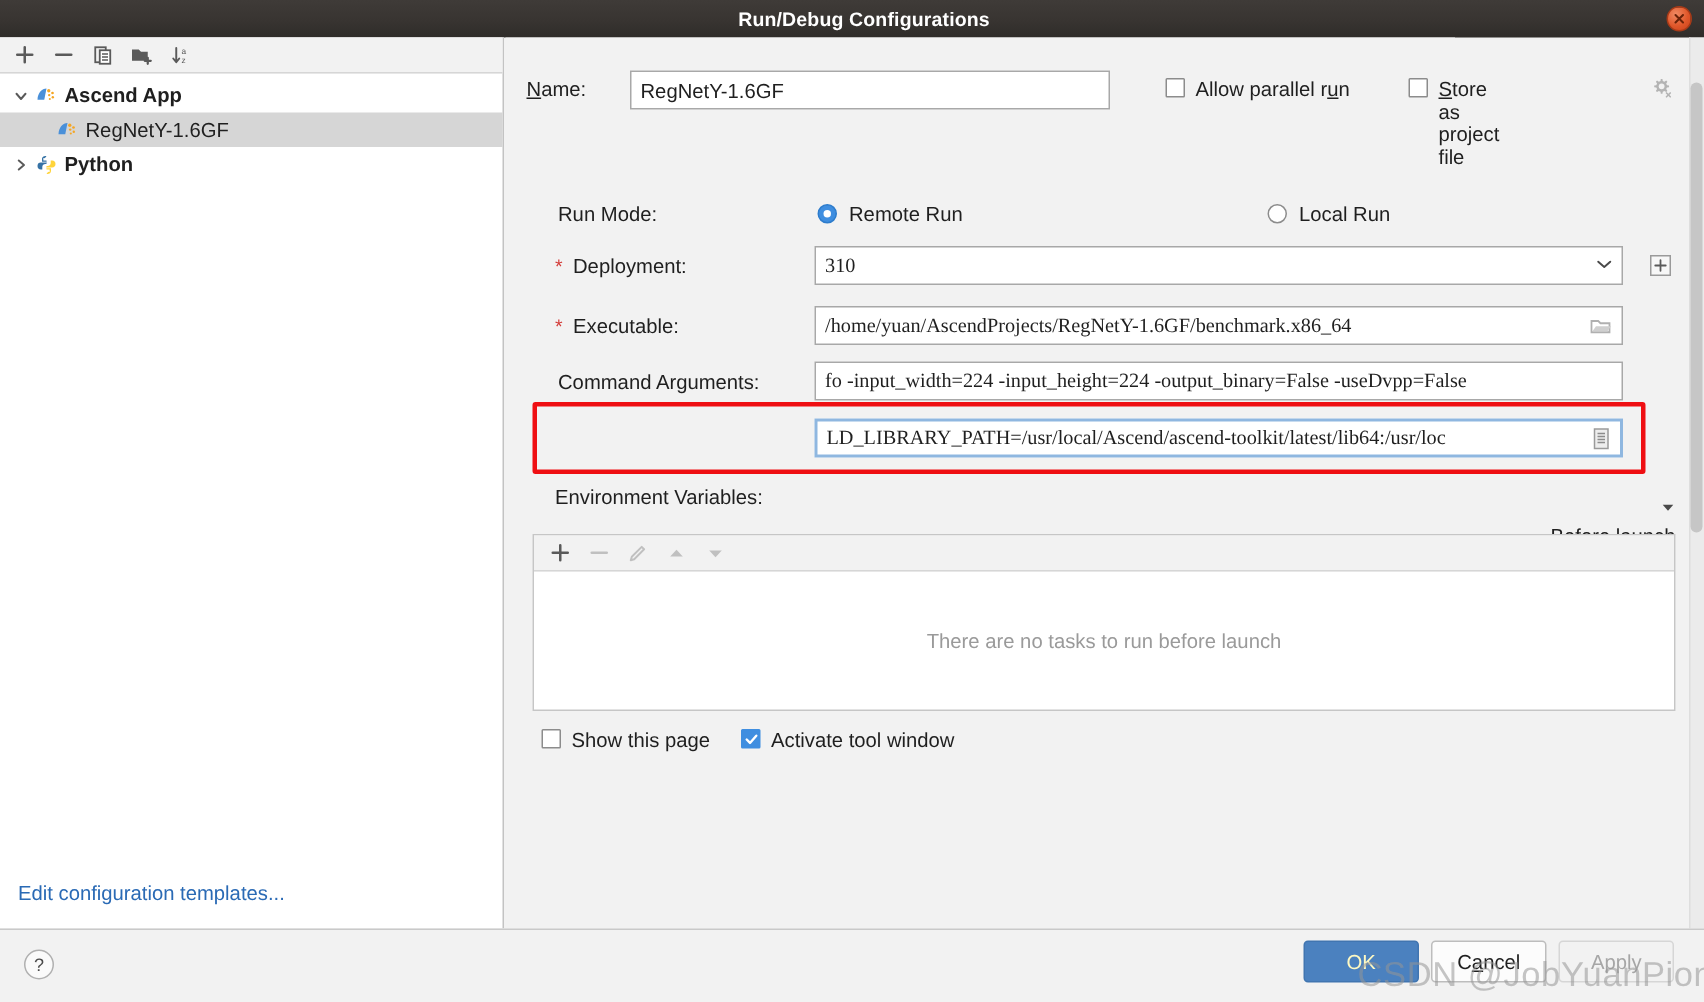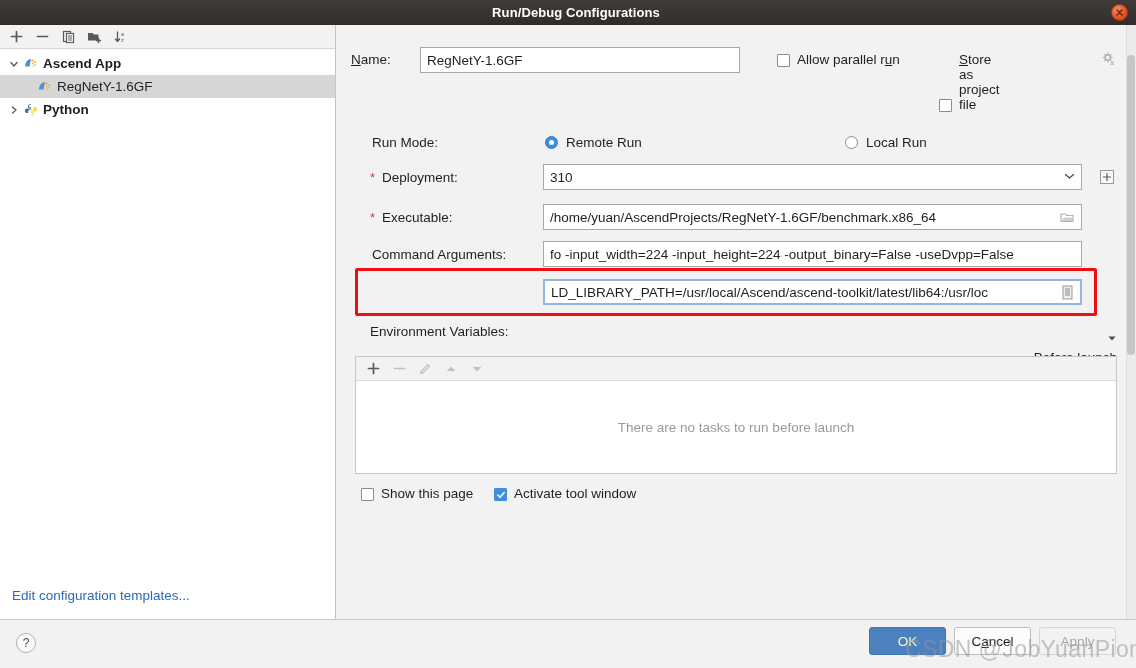--- a/index.html
+++ b/index.html
@@ -137,21 +137,21 @@
     background: #ffffff;
     flex: none;
     display: inline-flex; align-items: center; justify-content: center;
     border-radius: 1px;
   }
   .chk.checked {
     background: #3f8ee0;
     border-color: #3f8ee0;
   }
   .chk.checked svg { display: block; }
-  .chkwrap { display: flex; align-items: flex-end; gap: 7px; cursor: pointer; }
+  .chkwrap { display: flex; align-items: flex-start; gap: 7px; cursor: pointer; }
 
   .allow-par { position: absolute; left: 440px; top: 27px; }
   .store-proj { position: absolute; left: 602px; top: 27px; }
   .gear-icon { position: absolute; left: 763px; top: 26px; cursor: pointer; }
 
   
   .runmode-label { position: absolute; left: 35px; top: 110px; }
   .radio {
     width: 13px; height: 13px; border-radius: 50%;
     border: 1px solid #8c8c8c; background: #fff; flex: none;
@@ -161,21 +161,21 @@
   .radio.on::after {
     content: ""; width: 5px; height: 5px; border-radius: 50%; background: #fff;
   }
   .radiowrap { display: flex; align-items: center; gap: 8px; cursor: pointer; position: absolute; }
   .remote-run { left: 208px; top: 110px; }
   .local-run { left: 508px; top: 110px; }
 
   
   .frow-label { position: absolute; }
   .frow-star { position: absolute; }
-  .frow-field { position: absolute; }
+  .frow-field { position: absolute; font-family: Liberation Serif, serif; }
 
   .dep-star  { left: 33px; top: 145px; }
   .dep-label { left: 45px; top: 145px; }
   .dep-field { left: 206px; top: 139px; width: 539px; }
   .dep-arrow { margin-left: auto; color: #4a4a4a; font-size: 9px; }
   .dep-plus  { position: absolute; left: 762px; top: 144px; cursor: pointer; }
 
   .exe-star  { left: 33px; top: 185px; }
   .exe-label { left: 45px; top: 185px; }
   .exe-field { left: 206px; top: 179px; width: 539px; }

